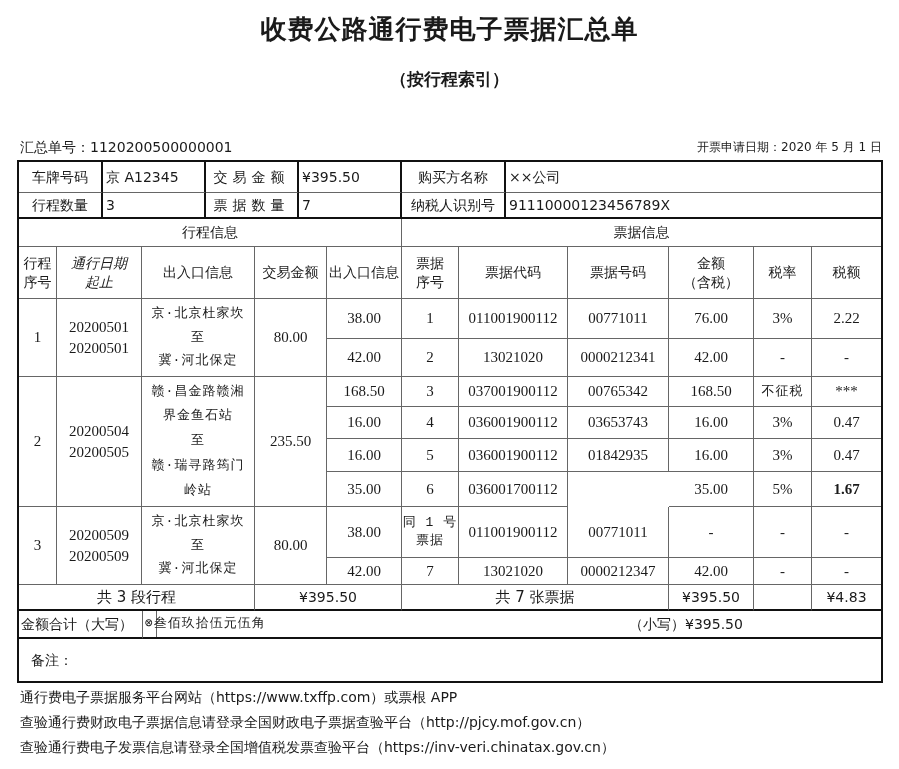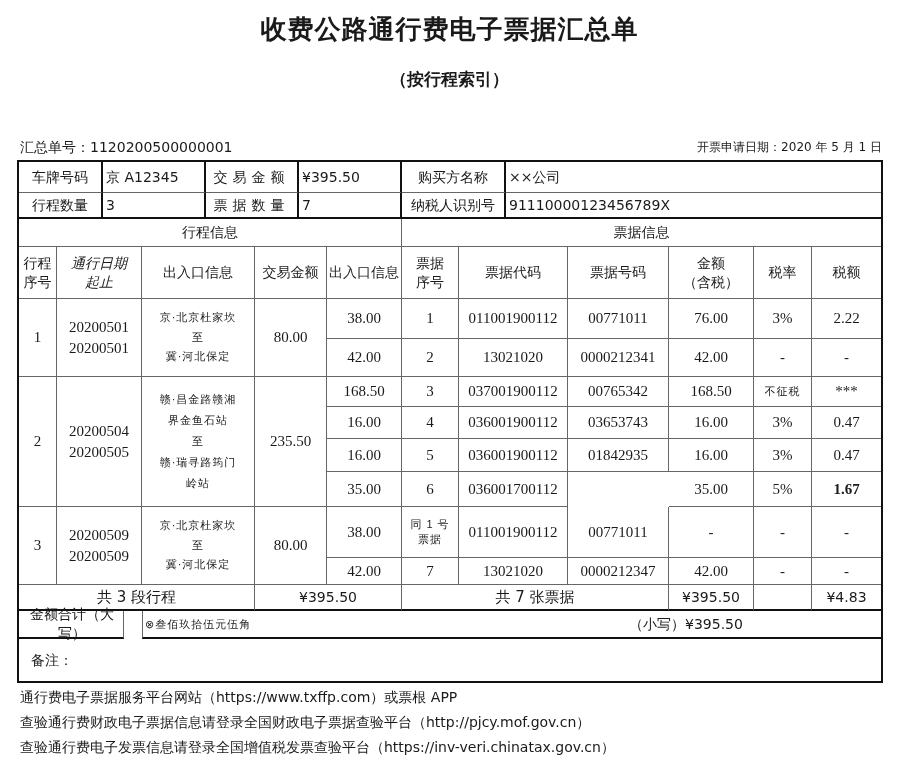--- a/index.html
+++ b/index.html
@@ -7,21 +7,21 @@
          font-family: "DejaVu Sans", "Liberation Sans", sans-serif; }
   .abs { position: absolute; }
   .title { left: 0; width: 899px; top: 12px; text-align: center; font-size: 26px; font-weight: bold; letter-spacing: 1px; }
   .subtitle { left: 0; width: 899px; top: 68px; text-align: center; font-size: 17px; font-weight: bold; }
   .meta-left { left: 20px; top: 139px; font-size: 14px; }
   .meta-right { right: 17px; top: 139px; font-size: 12px; }
   .outer { left: 17px; top: 160px; width: 862px; height: 519px; border: 2px solid #111; box-sizing: content-box; }
   .cell { position: absolute; box-sizing: border-box; border-right: 1px solid #666; border-bottom: 1px solid #666;
           display: flex; align-items: center; justify-content: center; text-align: center; font-size: 14px; line-height: 1.35; }
   .serif { font-family: "Liberation Serif", "DejaVu Serif", serif; font-size: 15px; }
-  .kai { font-family: Liberation Sans, sans-serif; font-size: 11px; letter-spacing: 1px; }
+  .kai { font-family: Liberation Mono, monospace; font-size: 13px; letter-spacing: 1px; }
   .left { justify-content: flex-start; padding-left: 3px; }
   .thick-b { border-bottom: 2px solid #111; }
   .thick-r { border-right: 2px solid #111; }
   .nor { border-right: none; }
   .spaced { letter-spacing: 5px; }
   .stack { flex-direction: column; }
   .footer { left: 20px; font-size: 14px; }
 </style>
 </head>
 <body>
@@ -179,21 +179,21 @@
   <div class="cell serif" style="left:735px;top:396px;width:58px;height:27px;">-</div>
   <div class="cell serif nor" style="left:793px;top:396px;width:69px;height:27px;">-</div>
 
   <div class="cell thick-b" style="left:0;top:423px;width:236px;height:26px;font-size:15px;">共 3 段行程</div>
   <div class="cell thick-b" style="left:236px;top:423px;width:147px;height:26px;">¥395.50</div>
   <div class="cell thick-b" style="left:383px;top:423px;width:267px;height:26px;font-size:15px;">共 7 张票据</div>
   <div class="cell thick-b" style="left:650px;top:423px;width:85px;height:26px;">¥395.50</div>
   <div class="cell thick-b" style="left:735px;top:423px;width:58px;height:26px;"></div>
   <div class="cell nor thick-b" style="left:793px;top:423px;width:69px;height:26px;">¥4.83</div>
 
-  <div class="cell thick-b left" style="left:0;top:449px;width:105px;height:28px;padding-left:2px;">金额合计（大写）</div>
+  <div class="cell thick-b left" style="left:0;top:449px;width:138px;height:28px;padding-left:2px;">金额合计（大写）</div>
   <div class="cell thick-b left kai nor" style="left:123px;top:449px;width:739px;height:28px;border-left:1px solid #666;padding-left:2px;">⊗叁佰玖拾伍元伍角</div>
   <div class="abs" style="left:610px;top:449px;height:28px;display:flex;align-items:center;font-size:14px;">（小写）¥395.50</div>
 
   <div class="cell nor left" style="left:0;top:477px;width:862px;height:42px;border-bottom:none;padding-left:12px;">
       <span>备注：</span>
       <span></span>
     </div>
 </div>
 
 <div class="abs footer" style="top:689px;">通行费电子票据服务平台网站（https://www.txffp.com）或票根 APP</div>

